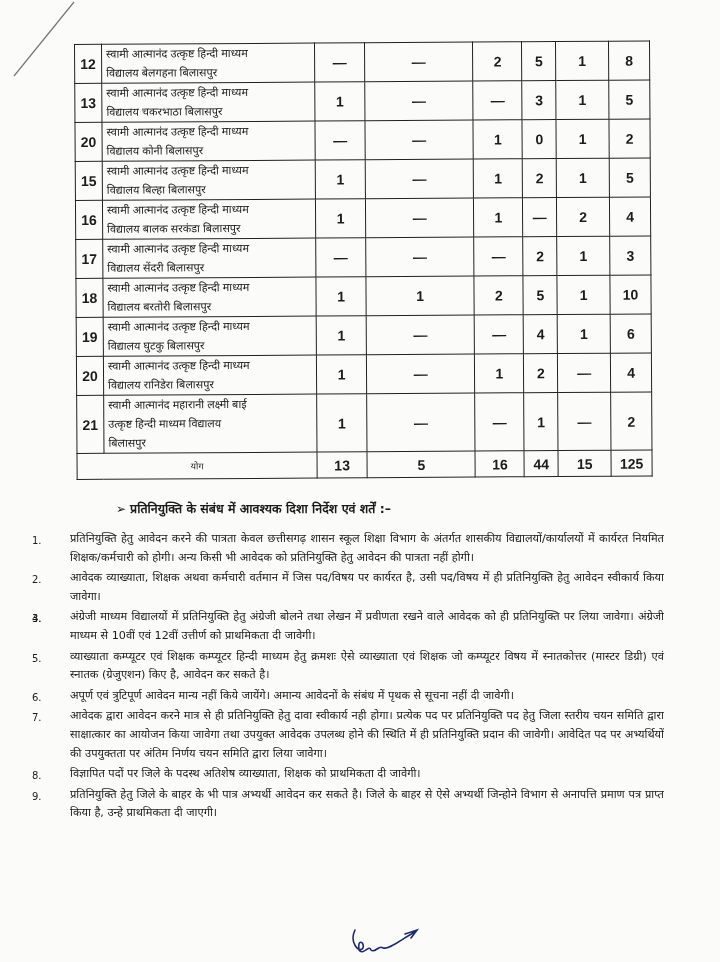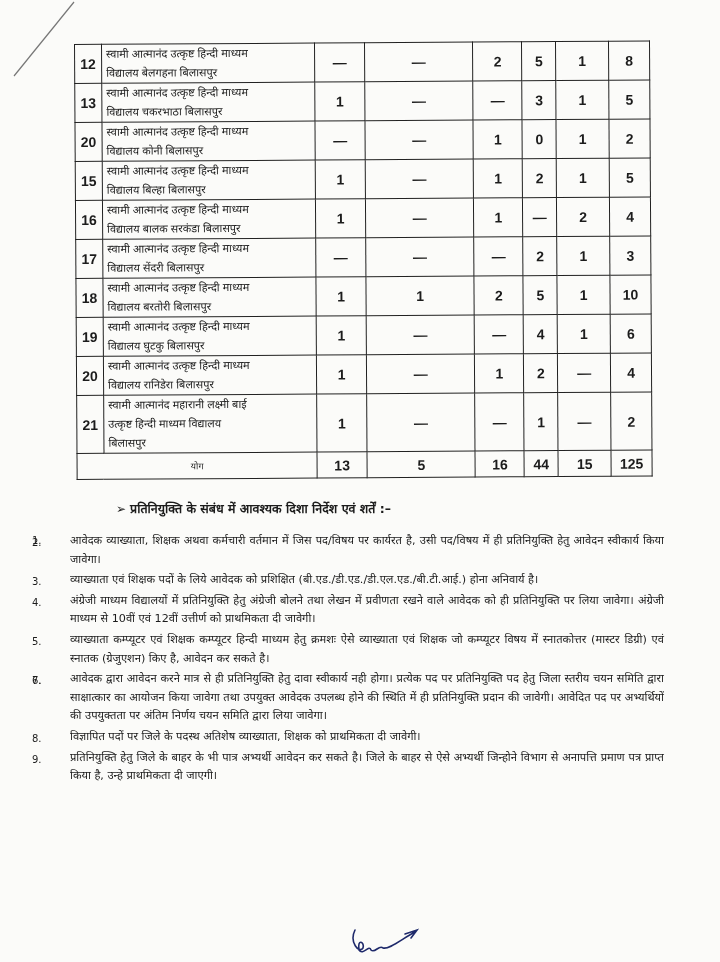--- a/index.html
+++ b/index.html
@@ -188,26 +188,26 @@
         <td class="c6">125</td>
       </tr>
     </tbody>
 </table>
 
 <div class="heading">
   <span class="arrow">➢</span><span>प्रतिनियुक्ति के संबंध में आवश्यक दिशा निर्देश एवं शर्तें :–</span>
 </div>
 
 <ol class="rules" id="rules">
-    <li><span class="num">1.</span></li>
+    <li><span class="num">1.</span><span>प्रतिनियुक्ति हेतु आवेदन करने की पात्रता केवल छत्तीसगढ़ शासन स्कूल शिक्षा विभाग के अंतर्गत शासकीय विद्यालयों/कार्यालयों में कार्यरत नियमित शिक्षक/कर्मचारी को होगी। अन्य किसी भी आवेदक को प्रतिनियुक्ति हेतु आवेदन की पात्रता नहीं होगी।</span></li>
     <li><span class="num">2.</span><span>आवेदक व्याख्याता, शिक्षक अथवा कर्मचारी वर्तमान में जिस पद/विषय पर कार्यरत है, उसी पद/विषय में ही प्रतिनियुक्ति हेतु आवेदन स्वीकार्य किया जावेगा।</span></li>
-    <li><span class="num">3.</span><span>व्याख्याता एवं शिक्षक पदों के लिये आवेदक को प्रशिक्षित (बी.एड./डी.एड./डी.एल.एड./बी.टी.आई.) होना अनिवार्य है।</span></li>
+    <li><span class="num">3.</span></li>
     <li><span class="num">4.</span><span>अंग्रेजी माध्यम विद्यालयों में प्रतिनियुक्ति हेतु अंग्रेजी बोलने तथा लेखन में प्रवीणता रखने वाले आवेदक को ही प्रतिनियुक्ति पर लिया जावेगा। अंग्रेजी माध्यम से 10वीं एवं 12वीं उत्तीर्ण को प्राथमिकता दी जावेगी।</span></li>
     <li><span class="num">5.</span><span>व्याख्याता कम्प्यूटर एवं शिक्षक कम्प्यूटर हिन्दी माध्यम हेतु क्रमशः ऐसे व्याख्याता एवं शिक्षक जो कम्प्यूटर विषय में स्नातकोत्तर (मास्टर डिग्री) एवं स्नातक (ग्रेजुएशन) किए है, आवेदन कर सकते है।</span></li>
-    <li><span class="num">6.</span></li>
+    <li><span class="num">6.</span><span>अपूर्ण एवं त्रुटिपूर्ण आवेदन मान्य नहीं किये जायेंगे। अमान्य आवेदनों के संबंध में पृथक से सूचना नहीं दी जावेगी।</span></li>
     <li><span class="num">7.</span><span>आवेदक द्वारा आवेदन करने मात्र से ही प्रतिनियुक्ति हेतु दावा स्वीकार्य नही होगा। प्रत्येक पद पर प्रतिनियुक्ति पद हेतु जिला स्तरीय चयन समिति द्वारा साक्षात्कार का आयोजन किया जावेगा तथा उपयुक्त आवेदक उपलब्ध होने की स्थिति में ही प्रतिनियुक्ति प्रदान की जावेगी। आवेदित पद पर अभ्यर्थियों की उपयुक्तता पर अंतिम निर्णय चयन समिति द्वारा लिया जावेगा।</span></li>
     <li><span class="num">8.</span><span>विज्ञापित पदों पर जिले के पदस्थ अतिशेष व्याख्याता, शिक्षक को प्राथमिकता दी जावेगी।</span></li>
     <li><span class="num">9.</span><span>प्रतिनियुक्ति हेतु जिले के बाहर के भी पात्र अभ्यर्थी आवेदन कर सकते है। जिले के बाहर से ऐसे अभ्यर्थी जिन्होने विभाग से अनापत्ति प्रमाण पत्र प्राप्त किया है, उन्हे प्राथमिकता दी जाएगी।</span></li>
   </ol>
 
 <svg class="sig" viewBox="0 0 90 40">
   <path d="M10 10 C 4 22, 14 34, 18 28 C 20 22, 12 18, 14 30 C 18 36, 24 24, 26 30 C 30 34, 34 24, 38 28 C 44 30, 58 18, 70 12 M60 14 L72 10 L66 18" stroke="#1f2a6b" stroke-width="1.6" fill="none" stroke-linecap="round"></path>
 </svg>
 
 </body></html>

